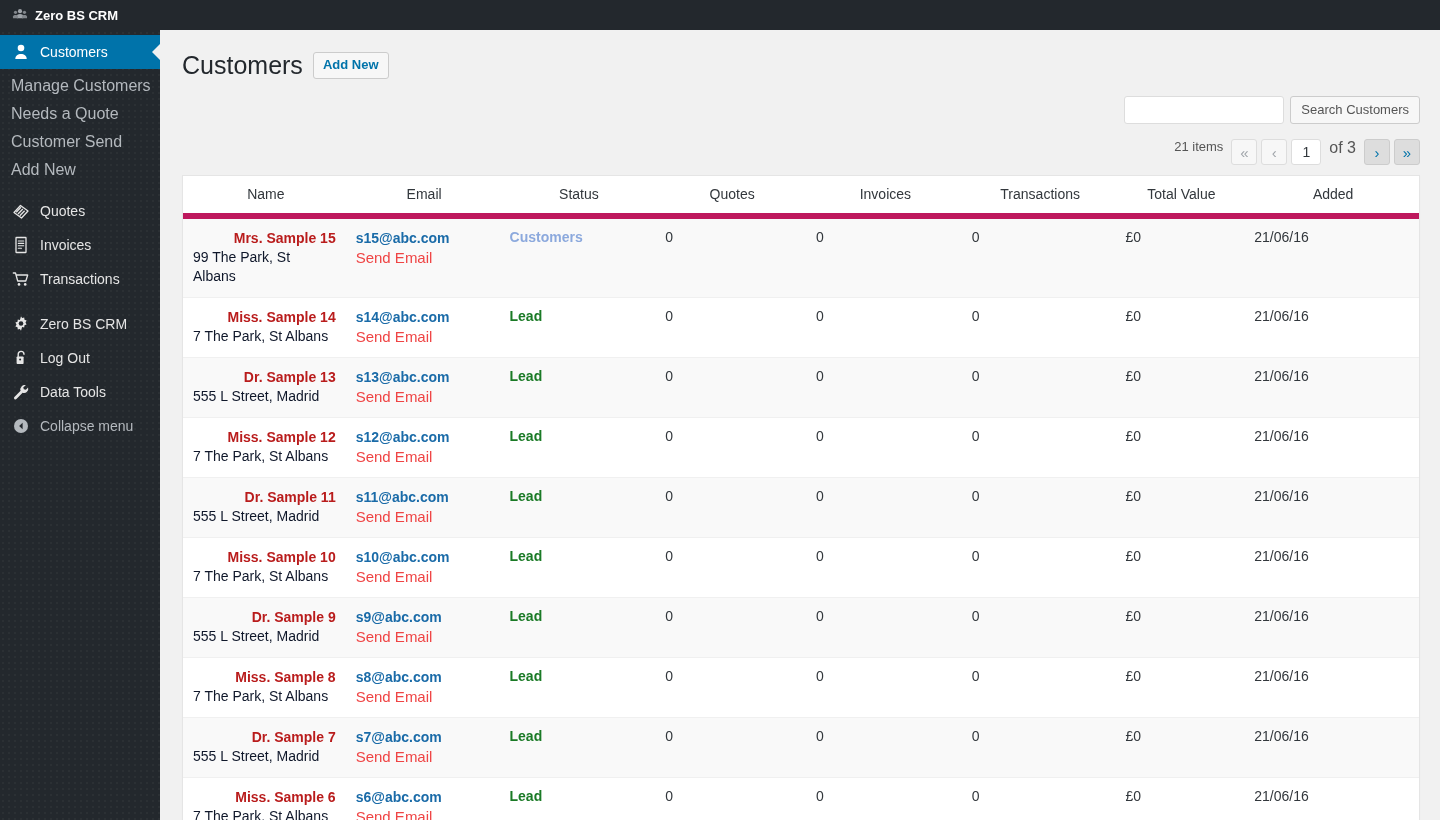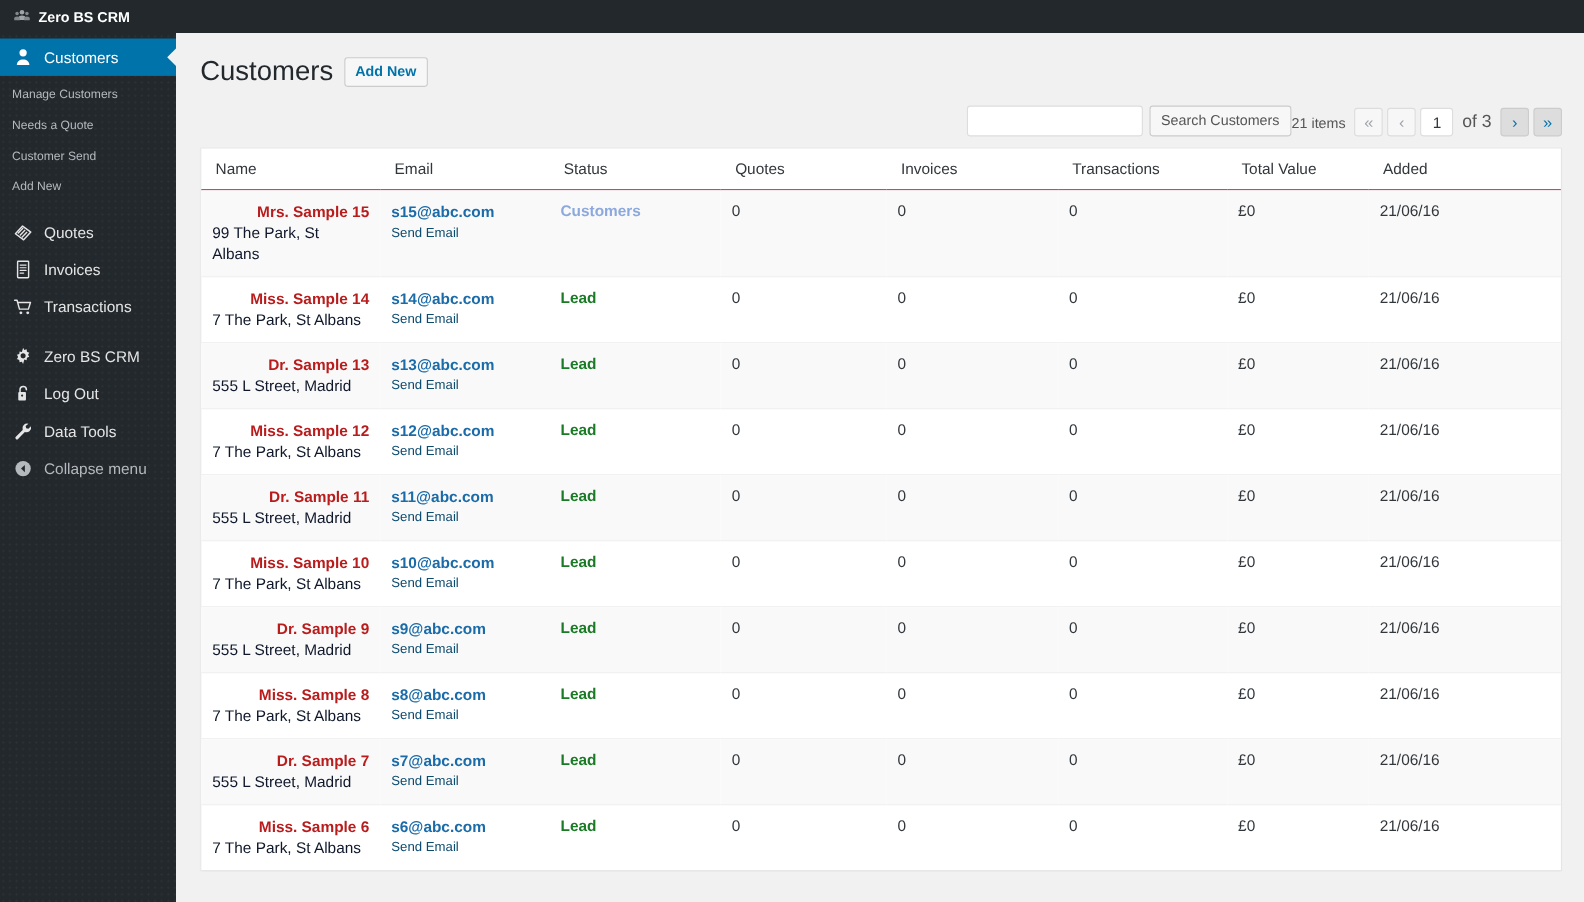--- a/index.html
+++ b/index.html
@@ -51,21 +51,21 @@
     border-right: 8px solid #f1f1f1;
   }
   .menu-item.dim { color: #b4b9be; }
   .m-icon { width: 20px; height: 20px; flex: 0 0 20px; display:block; }
   .menu-sep { height: 11px; }
 
   .submenu { padding: 3px 0 10px 0; }
   .submenu-item {
     display: block;
     padding: 6px 0 6px 11px;
-    color: #b4b9be; font-size: 11px;
+    color: #b4b9be; font-size: 16px;
     line-height: 16px;
   }
 
   
   #content {
     position: absolute; top: 30px; left: 160px;
     width: 1280px; height: 790px;
     background: #f1f1f1;
   }
   .wrap { padding: 10px 20px 0 22px; }
@@ -80,41 +80,41 @@
     padding: 4px 9px 5px;
     font-size: 13px; font-weight: bold;
     color: #0073aa; background: #f7f7f7;
     border: 1px solid #ccc; border-radius: 3px;
     line-height: 16px;
   }
 
   
   .tablenav.top {
     display: flex; justify-content: flex-end; align-items: flex-start;
-    flex-direction: row; align-items: flex-end;
+    flex-direction: column; align-items: flex-end;
     padding-top: 6px;
   }
   .search-box { display: flex; gap: 6px; align-items: stretch; }
   .search-input {
     width: 160px; height: 28px;
     border: 1px solid #ddd; background: #fff; border-radius: 3px;
     padding: 0 8px; font-size: 14px; color: #32373c;
     font-family: "Liberation Sans", sans-serif;
   }
   .search-submit {
     height: 28px; padding: 0 10px;
     background: #f7f7f7; border: 1px solid #ccc; border-radius: 3px;
     color: #555; font-size: 13px; line-height: 26px;
     font-family: "Liberation Sans", sans-serif;
     white-space: nowrap;
   }
 
   .pagination {
-    display: flex; align-items: center; gap: 4px;
-    margin-top: 1px;
+    display: flex; gap: 4px;
+    margin-top: 15px;
     font-size: 13px; color: #555;
   }
   .displaying-num { margin-right: 4px; color: #555; font-size: 13px; }
   .pg-btn {
     display: inline-flex; align-items: center; justify-content: center;
     width: 26px; height: 26px;
     border: 1px solid #ddd; border-radius: 3px;
     background: #f7f7f7; color: #a0a5aa;
     font-size: 15px; line-height: 1;
   }
@@ -131,26 +131,26 @@
   table.wp-list-table {
     width: 1238px;
     border-collapse: separate; border-spacing: 0;
     background: #fff;
     border: 1px solid #e5e5e5;
     border-radius: 0;
     margin-top: 10px;
     box-shadow: 0 1px 1px rgba(0,0,0,.04);
   }
   table.wp-list-table th {
-    text-align: left;
+    text-align: center;
     font-weight: normal;
     font-size: 14px;
     color: #32373c;
     padding: 10px 10px 11px 13px;
-    border-bottom: 1px solid #be185d;
+    border-bottom: 6px solid #be185d;
     vertical-align: middle;
   }
   table.wp-list-table td {
     padding: 10px 10px 11px 10px;
     font-size: 14px; color: #32373c;
     vertical-align: top;
     border-bottom: 1px solid #f0f0f0;
   }
   tbody tr.alternate td { background: #f9f9f9; }
   tbody tr:last-child td { border-bottom: none; }
@@ -168,21 +168,21 @@
     display: block;
     color: #b91c1c; font-weight: bold; font-size: 14px;
     text-decoration: none; line-height: 19px; text-align: right;
   }
   .row-sub { display: block; color: #0f172a; font-size: 14px; line-height: 19px; }
   .email-link {
     display: block; color: #1a6ba8; font-weight: bold; font-size: 14px;
     text-decoration: none; line-height: 19px;
   }
   .send-email-link {
-    display: block; color: #0c4a6e; font-size: 12px;
+    display: block; color: #ef4444; font-size: 15px;
     text-decoration: none; line-height: 19px;
   }
   .status-lead { color: #1a7a26; font-weight: bold; font-size: 14px; }
   .status-customer { color: #8ca9dd; font-weight: bold; font-size: 14px; }
 </style>
 </head>
 <body>
 
 <div id="adminbar">
   <div class="ab-item">

